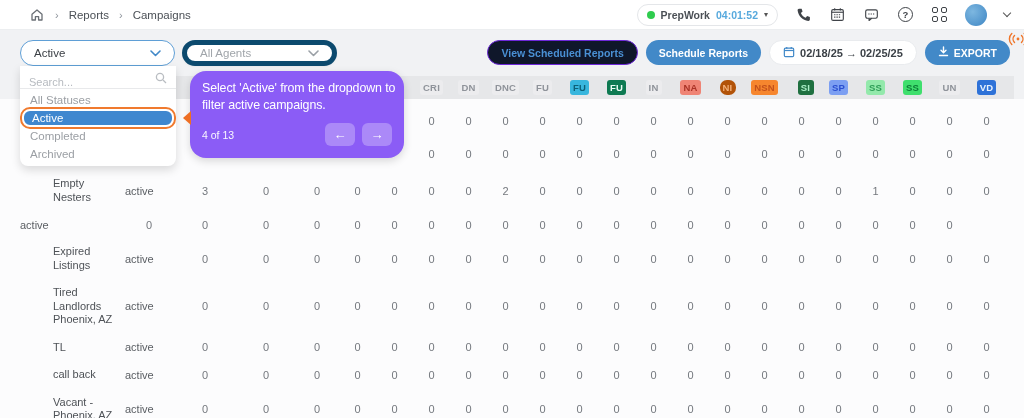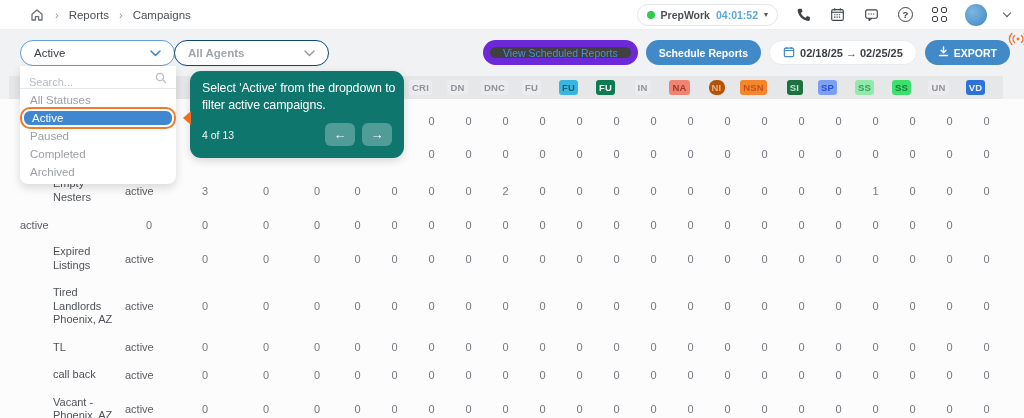--- a/index.html
+++ b/index.html
@@ -26,35 +26,35 @@
   .apps-grid span { width:6px; height:6px; border:1.5px solid #3f4348; border-radius:2px; }
   .avatar { width:22px; height:22px; border-radius:50%;
     background:radial-gradient(circle at 35% 35%, #7db7e0, #3e86c4); cursor:pointer; }
   .chev { width:6px; height:6px; border-right:1.6px solid #555; border-bottom:1.6px solid #555;
     transform:rotate(45deg); margin-top:-3px; cursor:pointer; }
 
   
   .select-pill { position:absolute; height:26px; border-radius:14px; background:#fff; display:flex;
     align-items:center; padding:0 13px; font-size:11.5px; cursor:pointer; z-index:35; }
   #status-select { left:20px; top:40px; width:155px; border:1.5px solid #5f9fd6; color:#3c4046; }
-  #agents-select { left:174px; top:40px; width:155px; border:1px solid #0c4a6e;
-    box-shadow:0 1px 2px rgba(0,0,0,.04); color:#a0a5aa;font-weight:bold; }
+  #agents-select { left:182px; top:40px; width:155px; border:5px solid #0c4a6e;
+    box-shadow:0 1px 2px rgba(0,0,0,.04); color:#a0a5aa; }
   .select-pill .sel-chev { margin-left:auto; }
 
   .toolbar-right { position:absolute; top:40px; right:14px; display:flex; gap:8px; align-items:center; z-index:20; }
   .btn { height:25px; border-radius:13px; display:flex; align-items:center; gap:5px; padding:0 13px;
     font-size:10.5px; cursor:pointer; border:none; font-family:inherit; white-space:nowrap; }
-  .btn-outline { background:#404040; border:7px solid #6d28d9; color:#4a90d4; }
+  .btn-outline { background:#0f172a; border:1px solid #6d28d9; color:#4a90d4;font-weight:bold; }
   .btn-filled { background:#4289c8; color:#fff; font-weight:600; }
   .date-pill { background:#fff; border:1px solid #e9ebee; color:#3b4147; font-size:11px; font-weight:600; }
   .broadcast { position:absolute; right:-4px; top:32px; z-index:21; cursor:pointer; }
 
   
   .trow { display:grid; grid-template-columns:105px 48px 64px 58px 44px repeat(18,37px); align-items:center; }
-  .thead { position:absolute; left:9px; top:76px; width:994px; height:23px; background:#e6e7e9; z-index:5; }
+  .thead { position:absolute; left:20px; top:76px; width:994px; height:23px; background:#e6e7e9; z-index:5; }
   .thead .trow { height:23px; }
   .hcell { display:flex; justify-content:center; align-items:center; }
   .badge { display:inline-block; min-width:16px; padding:2px 3px; border-radius:3px; font-size:9.5px;
     font-weight:700; text-align:center; letter-spacing:.2px; }
   .plain .badge     { background:#ececee; color:#8f939a; }
   .fu-cyan .badge   { background:#38b6dd; color:#0d6078; }
   .fu-green .badge  { background:#0e7a52; color:#eafcf3; }
   .na .badge        { background:#ef8475; color:#a93226; }
   .ni .badge        { background:#b25309; color:#f3b079;border-radius:7px; }
   .nsn .badge       { background:#f6862e; color:#c3511b; }
@@ -81,22 +81,22 @@
   .dd-search input { border:none; outline:none; flex:1; font-size:11px; font-family:inherit; color:#555;
     background:transparent; min-width:0; }
   .dd-search input::placeholder { color:#b7bbc0; }
   .dd-opts { padding-top:2px; }
   .dd-opt { height:18px; display:flex; align-items:center; padding-left:10px; font-size:11.5px;
     color:#9b9fa4; cursor:pointer; }
   .dd-opt.active { background:#3f87cf; color:#fff; border:2px solid #fff; outline:2.5px solid #f07a2e;
     border-radius:8px; margin:0 2px; padding-left:8px; font-weight:500; }
 
   
-  .tut { position:absolute; left:190px; top:71px; width:214px; height:87px; background:#0f766e;
-    border-radius:11px; z-index:50; padding:9px 12px 8px 12px; color:#fff;
+  .tut { position:absolute; left:190px; top:71px; width:214px; height:87px; background:#8b5cf6;
+    border-radius:16px; z-index:50; padding:9px 12px 8px 12px; color:#fff;
     box-shadow:0 3px 8px rgba(0,0,0,.15); }
   .tut::before { content:""; position:absolute; left:-7px; top:40px; border:7px solid transparent;
     border-right:8px solid #ee6f24; border-left:none; }
   .tut-text { font-size:12.4px; line-height:17px; letter-spacing:-.1px; font-weight:500; width:196px; }
   .tut-foot { display:flex; align-items:center; justify-content:space-between; margin-top:9px; }
   .tut-step { font-size:10.5px; color:rgba(255,255,255,.95); }
   .tut-btns { display:flex; gap:7px; }
   .tut-btn { width:30px; height:23px; border:none; border-radius:6px; background:rgba(255,255,255,.28);
     color:#fff; font-size:13px; line-height:1; cursor:pointer; font-family:inherit; }
 </style>
@@ -513,21 +513,20 @@
     <span>
       <svg width="12" height="12" viewBox="0 0 12 12" fill="none" stroke="#b9bdc2" stroke-width="1.3">
         <circle cx="5" cy="5" r="3.6"></circle>
           <line x1="8" y1="8" x2="11" y2="11"></line>
       </svg>
     </span>
   </div>
   <div class="dd-opts">
       <div class="dd-opt">All Statuses</div>
       <div class="dd-opt active">Active</div>
-      <div class="dd-opt">Paused</div>
       <div class="dd-opt">Completed</div>
       <div class="dd-opt">Archived</div>
     </div>
 </div>
 
 <div class="tut">
   <div class="tut-text">Select 'Active' from the dropdown to filter active campaigns.</div>
   <div class="tut-foot">
     <span class="tut-step">4 of 13</span>
     <span class="tut-btns">

